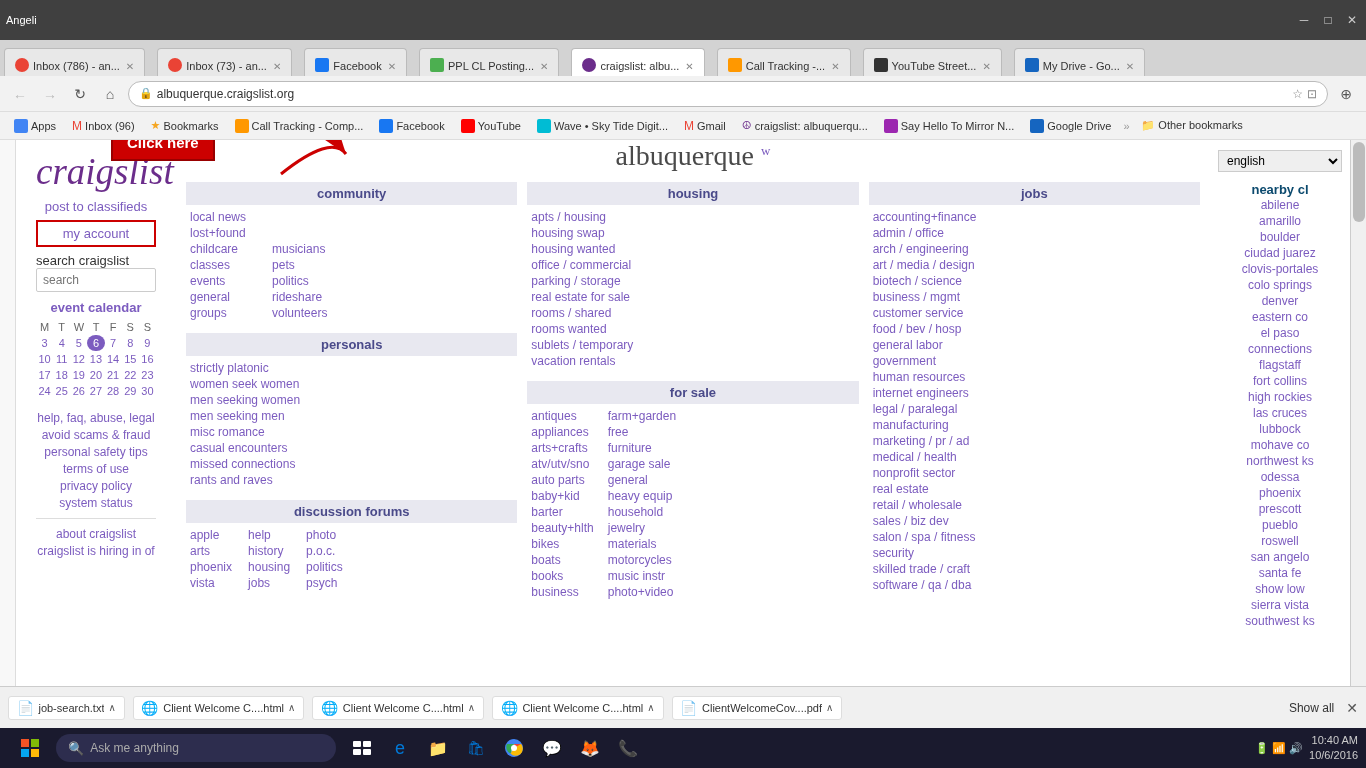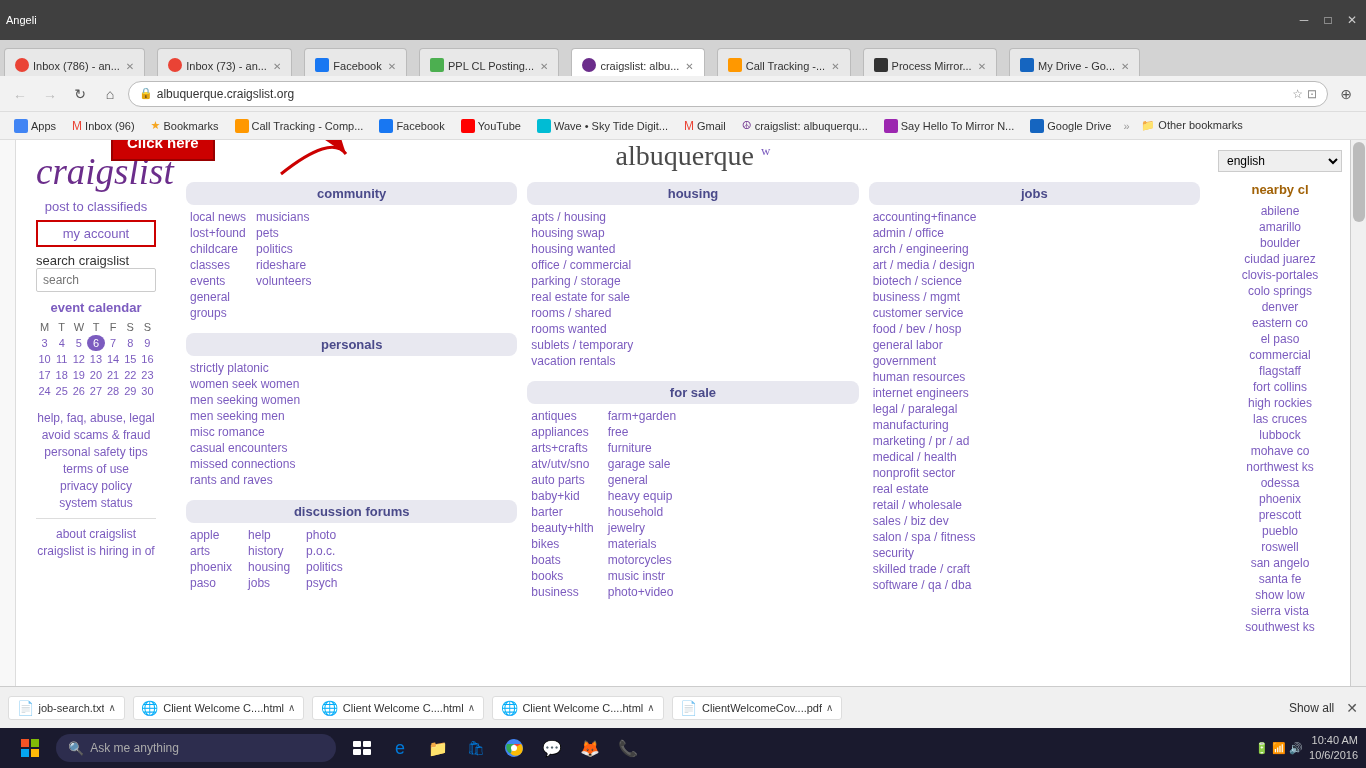--- a/index.html
+++ b/index.html
@@ -71,27 +71,27 @@
     .sidebar-footer-links a { display: block; text-align: center; color: #7c5cbf; font-size: 12px; margin-bottom: 3px; text-decoration: none; cursor: pointer; }
     .sidebar-footer-sep { border: none; border-top: 1px solid #ddd; margin: 8px 0; }
 
     
     .center-content { flex: 1; padding: 0 10px; }
     
     .categories-grid { display: flex; gap: 10px; }
     .category-col { flex: 1; }
     
     .cat-section { margin-bottom: 12px; }
-    .cat-header { background: #e8e8f0; text-align: center; padding: 4px 0; color: #4a4a8a; font-weight: bold; font-size: 13px; margin-bottom: 4px; border-radius: 8px; }
+    .cat-header { background: #e8e8f0; text-align: center; padding: 4px 0; color: #4a4a8a; font-weight: bold; font-size: 13px; margin-bottom: 4px; }
     .cat-link { display: block; color: #7c5cbf; font-size: 12px; text-decoration: none; padding: 1px 4px; cursor: pointer; }
 
     
     .right-sidebar { width: 140px; padding: 10px 8px; flex-shrink: 0; }
     .lang-select { width: 100%; padding: 2px 4px; font-size: 12px; margin-bottom: 10px; border: 1px solid #ccc; }
-    .nearby-title { color: #a16207; font-size: 13px; font-weight: bold; text-align: center; margin-bottom: 6px; }
+    .nearby-title { color: #0c4a6e; font-size: 13px; font-weight: bold; text-align: center; }
     .nearby-link { display: block; color: #7c5cbf; font-size: 12px; text-align: center; text-decoration: none; padding: 1px 0; cursor: pointer; }
 
     
     .taskbar { position: fixed; bottom: 0; left: 0; right: 0; background: #1a1a2e; height: 40px; display: flex; align-items: center; padding: 0 8px; gap: 4px; z-index: 100; }
     .taskbar-start { width: 44px; height: 36px; display: flex; align-items: center; justify-content: center; cursor: pointer; }
     .taskbar-search { flex: 0 0 280px; background: #2d2d4e; border-radius: 18px; height: 28px; display: flex; align-items: center; padding: 0 12px; gap: 6px; color: #aaa; font-size: 12px; }
     .taskbar-search-icon { color: #aaa; font-size: 13px; }
     .taskbar-items { display: flex; gap: 2px; margin-left: 4px; }
     .taskbar-item { width: 36px; height: 36px; display: flex; align-items: center; justify-content: center; cursor: pointer; border-radius: 4px; }
     .taskbar-spacer { flex: 1; }
@@ -145,21 +145,21 @@
     <span>craigslist: albu...</span>
     <span class="tab-close">✕</span>
   </div>
   <div class="tab">
     <span class="tab-favicon calltrack"></span>
     <span>Call Tracking -...</span>
     <span class="tab-close">✕</span>
   </div>
   <div class="tab">
     <span class="tab-favicon process"></span>
-    <span>Process Mirror...</span>
+    <span>YouTube Street...</span>
     <span class="tab-close">✕</span>
   </div>
   <div class="tab">
     <span class="tab-favicon gdrive"></span>
     <span>My Drive - Go...</span>
     <span class="tab-close">✕</span>
   </div>
 </div>
 
 <div class="nav-bar">
@@ -327,21 +327,21 @@
         </svg>
         <div style="background:#c00;color:#fff;font-size:15px;font-weight:bold;padding:8px 14px;border:2px solid #900;cursor:pointer;position:absolute;left:-230px;top:-20px;">Click here</div>
       </div>
     </div>
 
     <div class="categories-grid">
 
       <div class="category-col">
         <div class="cat-section">
           <div class="cat-header">community</div>
-          <div style="display:flex;gap:2px;">
+          <div style="display:flex;gap:18px;align-items:flex-end;">
             <div>
               <a class="cat-link">local news</a>
               <a class="cat-link">lost+found</a>
               <a class="cat-link">childcare</a>
               <a class="cat-link">classes</a>
               <a class="cat-link">events</a>
               <a class="cat-link">general</a>
               <a class="cat-link">groups</a>
             </div>
             <div>
@@ -366,21 +366,21 @@
           <a class="cat-link">rants and raves</a>
         </div>
 
         <div class="cat-section">
           <div class="cat-header">discussion forums</div>
           <div style="display:flex;gap:8px;">
             <div>
               <a class="cat-link">apple</a>
               <a class="cat-link">arts</a>
               <a class="cat-link">phoenix</a>
-              <a class="cat-link">paso</a>
+              <a class="cat-link">vista</a>
             </div>
             <div>
               <a class="cat-link">help</a>
               <a class="cat-link">history</a>
               <a class="cat-link">housing</a>
               <a class="cat-link">jobs</a>
             </div>
             <div>
               <a class="cat-link">photo</a>
               <a class="cat-link">p.o.c.</a>
@@ -480,21 +480,21 @@
     <div class="nearby-title">nearby cl</div>
     <a class="nearby-link">abilene</a>
     <a class="nearby-link">amarillo</a>
     <a class="nearby-link">boulder</a>
     <a class="nearby-link">ciudad juarez</a>
     <a class="nearby-link">clovis-portales</a>
     <a class="nearby-link">colo springs</a>
     <a class="nearby-link">denver</a>
     <a class="nearby-link">eastern co</a>
     <a class="nearby-link">el paso</a>
-    <a class="nearby-link">commercial</a>
+    <a class="nearby-link">connections</a>
     <a class="nearby-link">flagstaff</a>
     <a class="nearby-link">fort collins</a>
     <a class="nearby-link">high rockies</a>
     <a class="nearby-link">las cruces</a>
     <a class="nearby-link">lubbock</a>
     <a class="nearby-link">mohave co</a>
     <a class="nearby-link">northwest ks</a>
     <a class="nearby-link">odessa</a>
     <a class="nearby-link">phoenix</a>
     <a class="nearby-link">prescott</a>

